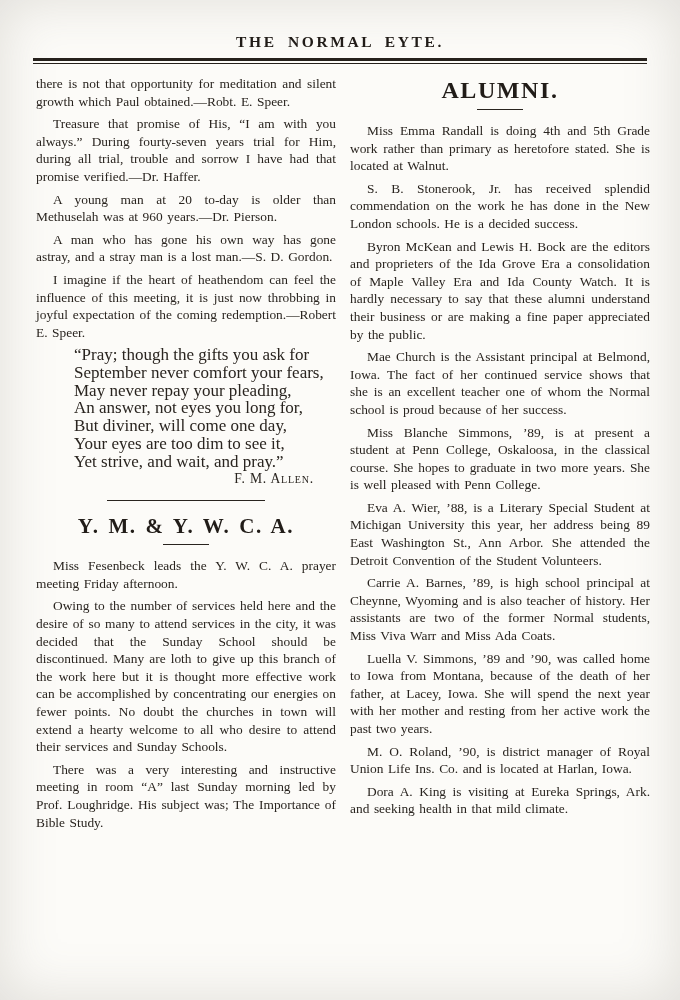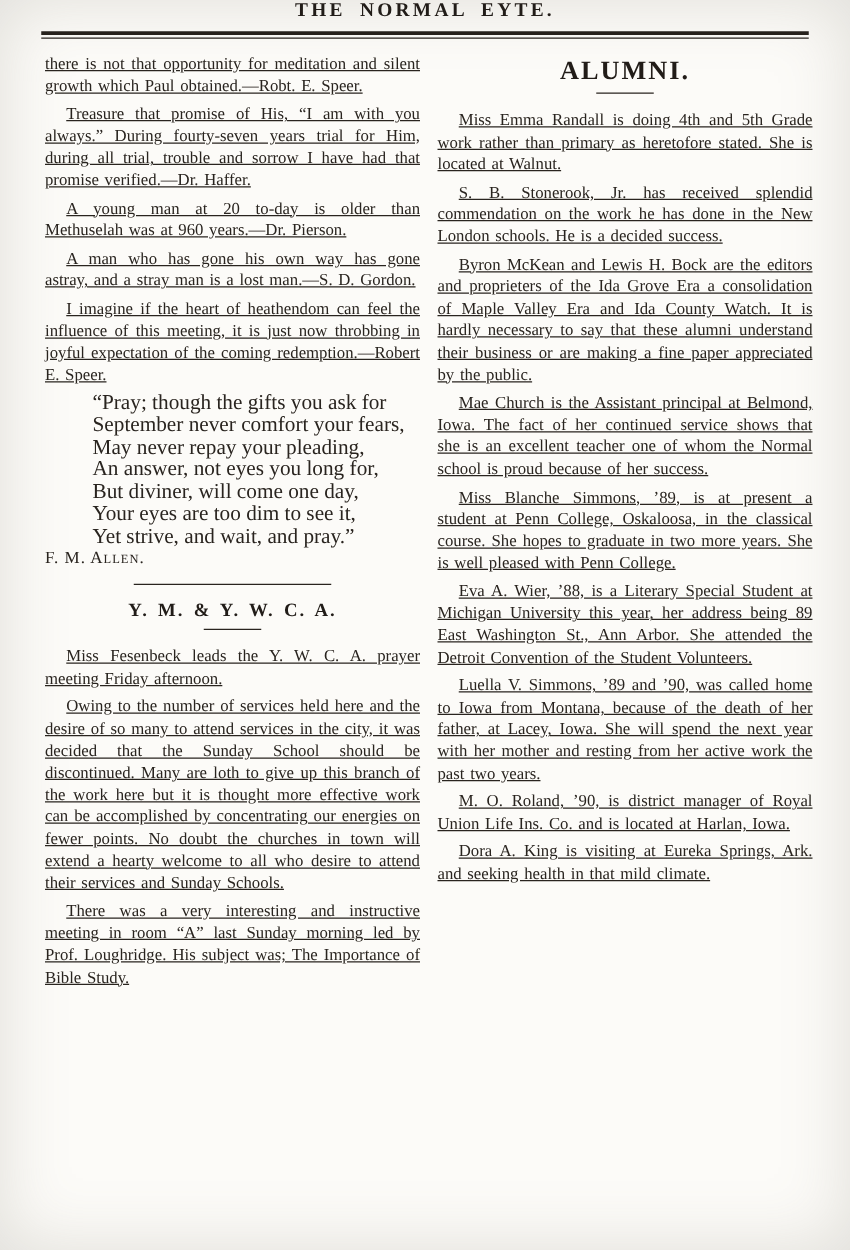--- a/index.html
+++ b/index.html
@@ -7,20 +7,21 @@
     position:relative;
     width:680px;height:1000px;
     background:#fcfbf8;
     box-shadow:inset 0 0 55px rgba(125,118,105,0.22);
     color:#29241f;
     font-family:"Liberation Serif","DejaVu Serif",serif;
     overflow:hidden;
   }
   .masthead{
     text-align:center;
+    padding-top:33px;
     font-size:15.5px;
     font-weight:bold;
     letter-spacing:2.6px;
     word-spacing:5px;
     color:#211c18;
   }
   .double-rule{
     width:614px;height:2px;
     margin:7px auto 0 auto;
     border-top:3px solid #26211c;
@@ -32,56 +33,55 @@
     padding:11px 29px 0 36px;
   }
   .col{width:300px;}
   .col p{
     margin:0 0 5px 0;
     text-align:justify;
     text-indent:17px;
     font-size:13.4px;
     line-height:17.6px;
     word-spacing:0.09em;
-    text-decoration:underline;
   }
   .col p.flush{text-indent:0;}
   .poem{
     margin:1px 0 0 38px;
     font-size:17px;
     line-height:17.7px;
   }
   .attribution{
-    text-align:left;
+    text-align:right;
     padding-right:22px;
     font-variant:small-caps;
     letter-spacing:0.8px;
     font-size:13.6px;
     margin-top:1px;
   }
   .article-divider{
     width:158px;height:0;
     border-top:1.5px solid #29241f;
     margin:13px auto 2px auto;
   }
   .section-heading{
     text-align:center;
-    font-size:15px;
+    font-size:21px;
     font-weight:bold;
     letter-spacing:1.6px;
     word-spacing:2px;
     margin:13px 0 5px 0;
     color:#211c18;
   }
   .heading-dash{
     width:46px;height:0;
     border-top:1.4px solid #29241f;
     margin:0 auto 12px auto;
   }
-  .col.right .section-heading{margin-top:2px;font-size:21px;}
+  .col.right .section-heading{margin-top:2px;font-size:24px;}
 </style>
 </head>
 <body>
 
 <div class="page">
 
   <header class="masthead">THE NORMAL EYTE.</header>
   <div class="double-rule"></div>
 
   <main class="columns">
@@ -117,19 +117,20 @@
     <section class="col right">
       <h2 class="section-heading">ALUMNI.</h2>
       <div class="heading-dash"></div>
 
       <p>Miss Emma Randall is doing 4th and 5th Grade work rather than primary as heretofore stated.  She is located at Walnut.</p>
       <p>S. B. Stonerook, Jr. has received splendid commendation on the work he has done in the New London schools.  He is a decided success.</p>
       <p>Byron McKean and Lewis H. Bock are the editors and proprieters of the Ida Grove Era a consolidation of Maple Valley Era and Ida County Watch.  It is hardly necessary to say that these alumni understand their business or are making a fine paper appreciated by the public.</p>
       <p>Mae Church is the Assistant principal at Belmond, Iowa.  The fact of her continued service shows that she is an excellent teacher one of whom the Normal school is proud because of her success.</p>
       <p>Miss Blanche Simmons, ’89, is at present a student at Penn College, Oskaloosa, in the classical course.  She hopes to graduate in two more years.  She is well pleased with Penn College.</p>
       <p>Eva A. Wier, ’88, is a Literary Special Student at Michigan University this year, her address being 89 East Washington St., Ann Arbor.  She attended the Detroit Convention of the Student Volunteers.</p>
+      <p>Carrie A. Barnes, ’89, is high school principal at Cheynne, Wyoming and is also teacher of history.  Her assistants are two of the former Normal students, Miss Viva Warr and Miss Ada Coats.</p>
       <p>Luella V. Simmons, ’89 and ’90, was called home to Iowa from Montana, because of the death of her father, at Lacey, Iowa.  She will spend the next year with her mother and resting from her active work the past two years.</p>
       <p>M. O. Roland, ’90, is district manager of Royal Union Life Ins. Co. and is located at Harlan, Iowa.</p>
       <p>Dora A. King is visiting at Eureka Springs, Ark. and seeking health in that mild climate.</p>
     </section>
 
   </main>
 </div>
 
 </body></html>

